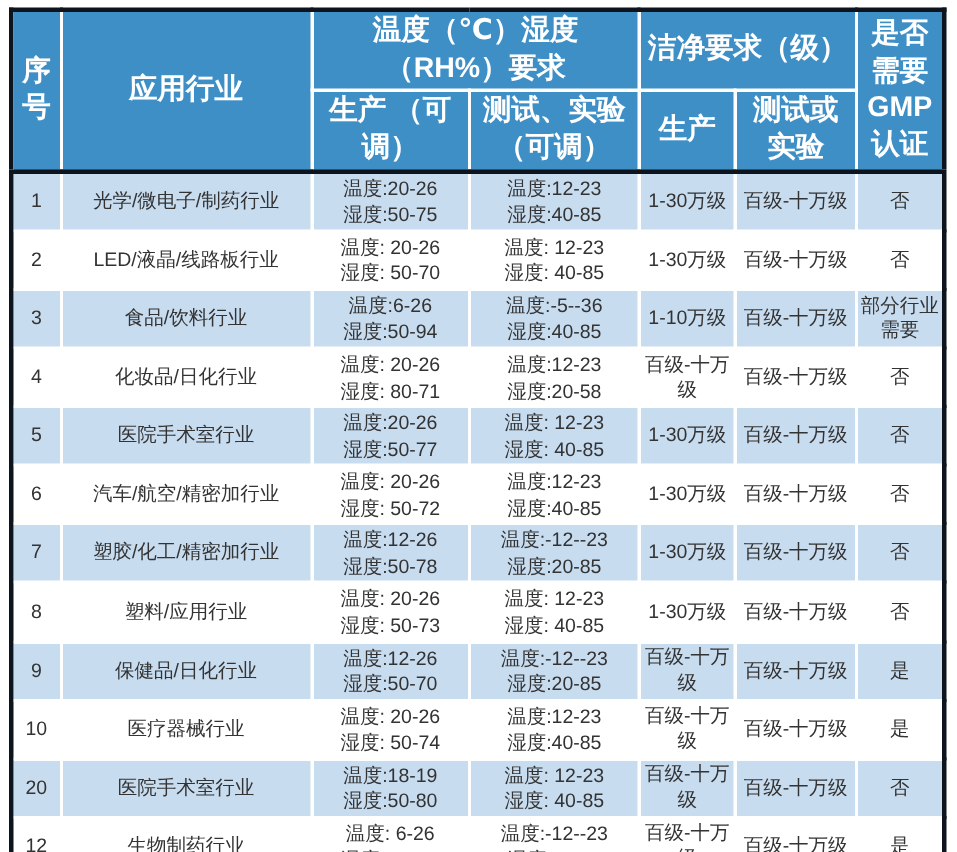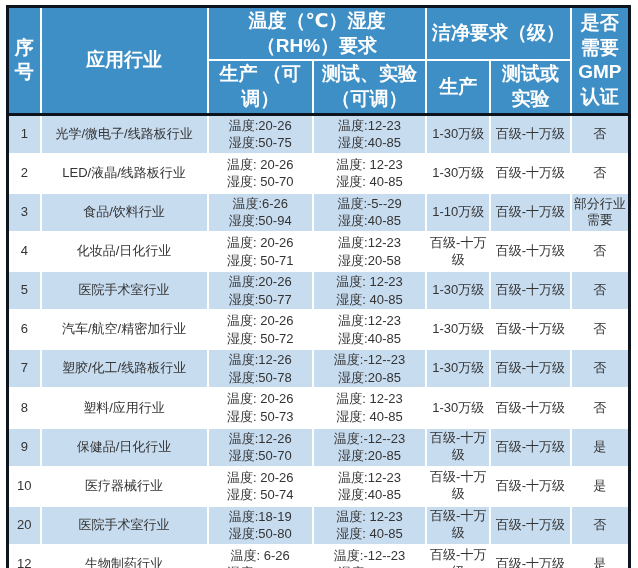--- a/index.html
+++ b/index.html
@@ -79,21 +79,21 @@
       <tr class="h2">
         <th>生产 （可调）</th>
         <th>测试、实验（可调）</th>
         <th>生产</th>
         <th>测试或实验</th>
       </tr>
     </thead>
     <tbody id="rows">
         <tr>
           <td>1</td>
-          <td>光学/微电子/线路板行业</td>
+          <td>光学/微电子/制药行业</td>
           <td class="pair">
             <div>温度:20-26</div>
             <div>湿度:50-75</div>
           </td>
           <td class="pair">
             <div>温度:12-23</div>
             <div>湿度:40-85</div>
           </td>
           <td>1-30万级</td>
           <td>百级-十万级</td>
@@ -115,33 +115,33 @@
           <td>否</td>
         </tr>
         <tr>
           <td>3</td>
           <td>食品/饮料行业</td>
           <td class="pair">
             <div>温度:6-26</div>
             <div>湿度:50-94</div>
           </td>
           <td class="pair">
-            <div>温度:-5--29</div>
+            <div>温度:-5--36</div>
             <div>湿度:40-85</div>
           </td>
           <td>1-10万级</td>
           <td>百级-十万级</td>
           <td>部分行业需要</td>
         </tr>
         <tr>
           <td>4</td>
           <td>化妆品/日化行业</td>
           <td class="pair">
             <div>温度: 20-26</div>
-            <div>湿度: 50-71</div>
+            <div>湿度: 80-71</div>
           </td>
           <td class="pair">
             <div>温度:12-23</div>
             <div>湿度:20-58</div>
           </td>
           <td>百级-十万级</td>
           <td>百级-十万级</td>
           <td>否</td>
         </tr>
         <tr>
@@ -169,21 +169,21 @@
           <td class="pair">
             <div>温度:12-23</div>
             <div>湿度:40-85</div>
           </td>
           <td>1-30万级</td>
           <td>百级-十万级</td>
           <td>否</td>
         </tr>
         <tr>
           <td>7</td>
-          <td>塑胶/化工/线路板行业</td>
+          <td>塑胶/化工/精密加行业</td>
           <td class="pair">
             <div>温度:12-26</div>
             <div>湿度:50-78</div>
           </td>
           <td class="pair">
             <div>温度:-12--23</div>
             <div>湿度:20-85</div>
           </td>
           <td>1-30万级</td>
           <td>百级-十万级</td>

